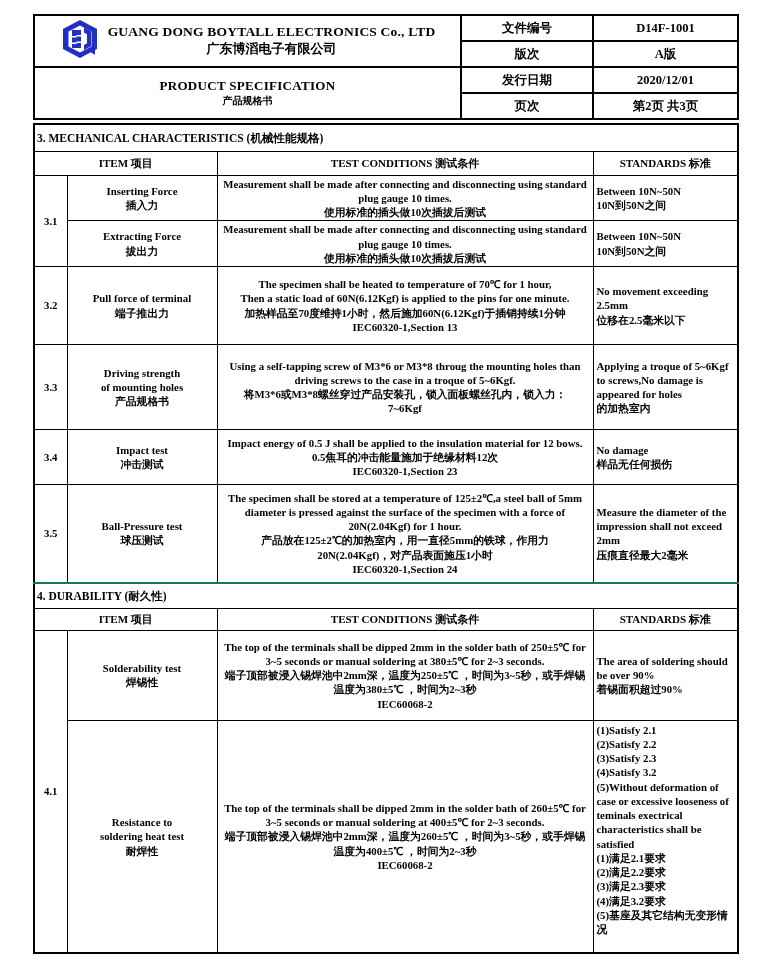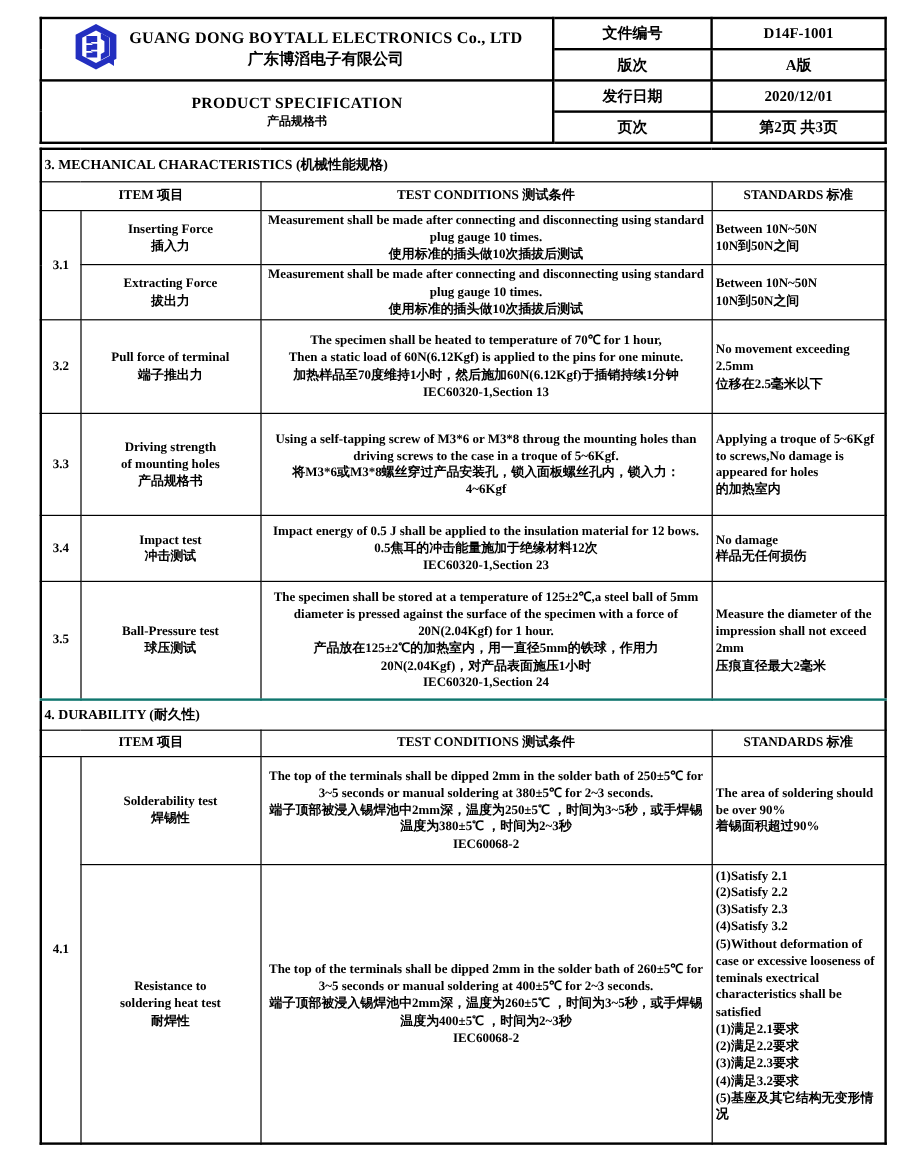--- a/index.html
+++ b/index.html
@@ -173,21 +173,21 @@
       <tr class="h85">
         <td class="no">3.3</td>
         <td class="name">
               <div>Driving strength</div>
               <div>of mounting holes</div>
               <div>产品规格书</div>
             </td>
         <td class="cond">
               <div>Using a self-tapping screw of M3*6 or M3*8 throug the mounting holes than driving screws to the case in a troque of 5~6Kgf.</div>
               <div>将M3*6或M3*8螺丝穿过产品安装孔，锁入面板螺丝孔内，锁入力：</div>
-              <div>4~6Kgf</div>
+              <div>7~6Kgf</div>
             </td>
         <td class="std">
               <div>Applying a troque of 5~6Kgf to screws,No damage is appeared for holes</div>
               <div>的加热室内</div>
             </td>
       </tr>
 
       <tr class="h55">
         <td class="no">3.4</td>
         <td class="name">

